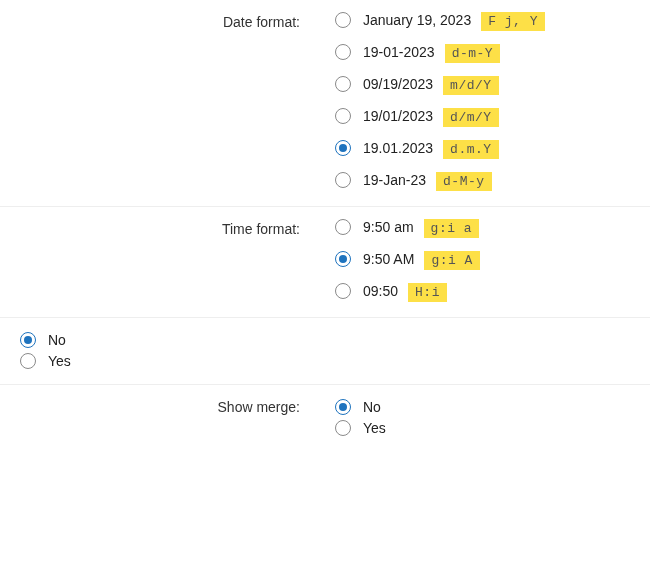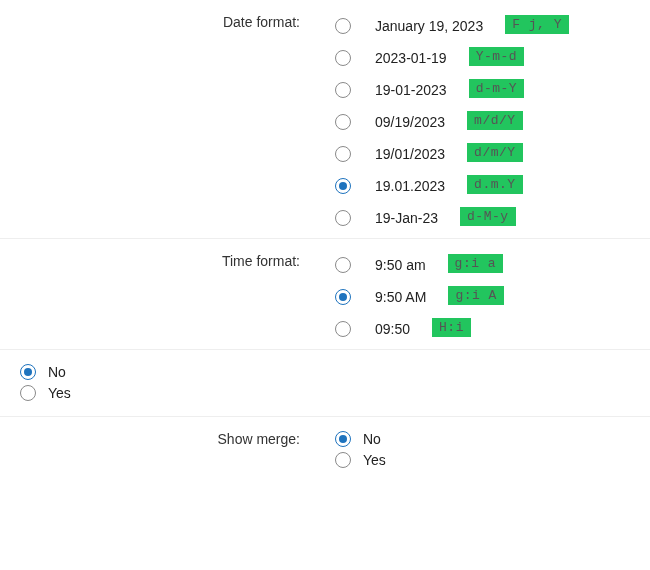--- a/index.html
+++ b/index.html
@@ -29,24 +29,23 @@
       padding-top: 2px;
       flex-shrink: 0;
       padding-left: 24px;
     }
     .options-col {
       flex: 1;
       padding-left: 20px;
     }
     .option-line {
       display: flex;
-      align-items: flex-end;
+      align-items: flex-start;
       margin-bottom: 10px;
       min-height: 22px;
-      gap: 12px;
     }
     .option-line:last-child {
       margin-bottom: 0;
     }
     .option-line-tight {
       display: flex;
       align-items: center;
       margin-bottom: 1px;
       min-height: 20px;
     }
@@ -75,42 +74,37 @@
       left: 50%;
       transform: translate(-50%, -50%);
     }
     .option-text {
       color: #222;
       margin-right: 10px;
     }
     .code-badge {
       font-family: "Consolas", "Courier New", monospace;
       font-size: 13px;
-      background: #22c55e;
+      background: #fde047;
       color: #555;
       padding: 2px 7px;
       letter-spacing: 0.5px;
     }
   </style>
 </head>
 <body>
 
 <div id="settings-container">
     <div class="setting-row">
       <div class="label-col">Date format:</div>
       <div class="options-col">
         <div class="option-line">
           <span class="radio"></span>
           <span class="option-text">January 19, 2023</span>
           <span class="code-badge">F j, Y</span>
-        </div>
-        <div class="option-line">
-          <span class="radio"></span>
-          <span class="option-text">2023-01-19</span>
-          <span class="code-badge">Y-m-d</span>
         </div>
         <div class="option-line">
           <span class="radio"></span>
           <span class="option-text">19-01-2023</span>
           <span class="code-badge">d-m-Y</span>
         </div>
         <div class="option-line">
           <span class="radio"></span>
           <span class="option-text">09/19/2023</span>
           <span class="code-badge">m/d/Y</span>

